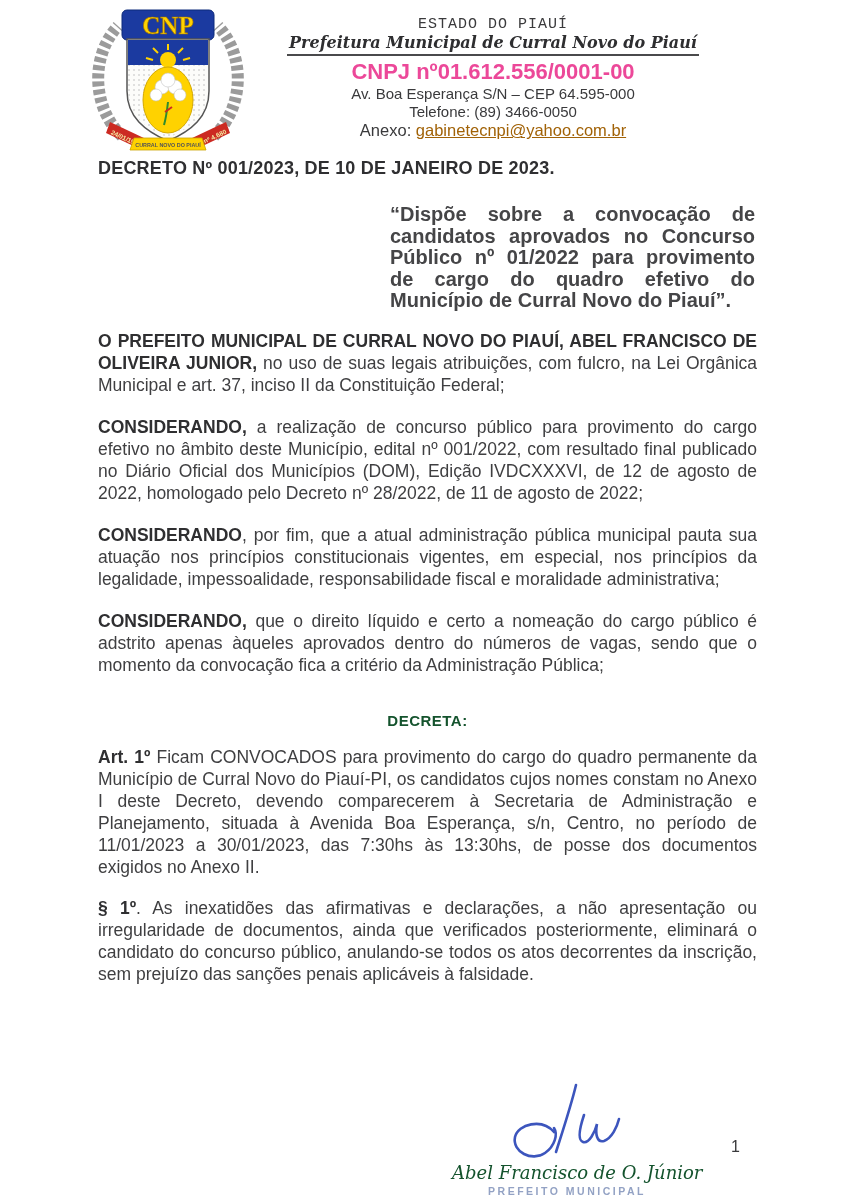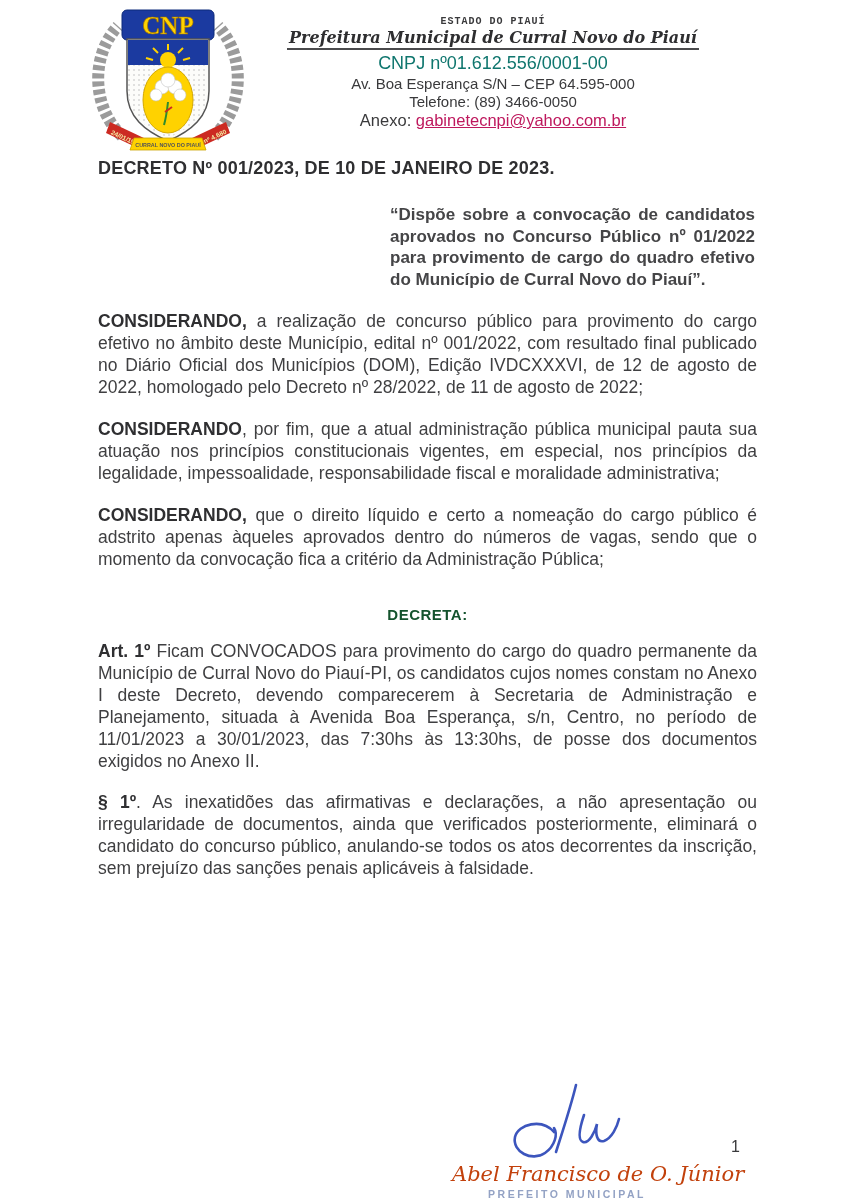--- a/index.html
+++ b/index.html
@@ -11,61 +11,61 @@
     font-family:"Liberation Sans",sans-serif;
     color:#3f3f41;
     overflow:hidden;
   }
   
   .letterhead{position:relative;height:152px;}
   .logo{position:absolute;left:82px;top:8px;width:172px;height:144px;}
   .htext{position:absolute;left:248px;top:16px;width:490px;text-align:center;line-height:1.15;}
   .estado{
     font-family:"Liberation Mono",monospace;
-    font-size:10px;font-weight:bold;letter-spacing:1px;color:#3a3a3c;
+    font-size:15px;font-weight:normal;letter-spacing:1px;color:#3a3a3c;
   }
   .prefeitura{
     font-family:"DejaVu Serif",serif;font-style:italic;
     font-size:16px;color:#2e2e30;
     display:inline-block;border-bottom:2px solid #4a4a4c;
     padding:0 2px 1px 2px;margin-top:1px;white-space:nowrap;font-weight:bold;
   }
-  .cnpj{font-size:18px;font-weight:normal;color:#0f766e;margin-top:3px;}
+  .cnpj{font-size:22px;font-weight:bold;color:#ec4899;margin-top:3px;}
   .addr,.phone{font-size:15px;color:#3a3a3c;margin-top:1px;}
   .email-line{font-size:16.5px;color:#3a3a3c;margin-top:1px;}
-  .email-link{color:#be185d;text-decoration:underline;cursor:pointer;}
+  .email-link{color:#a16207;text-decoration:underline;cursor:pointer;}
   
   .decree-title{
     margin:6px 98px 0 98px;
     font-size:18px;font-weight:bold;color:#2f2f31;letter-spacing:.2px;
   }
   .summary{
     margin:25px 100px 0 390px;
-    font-size:17px;font-weight:bold;color:#454547;
+    font-size:20px;font-weight:bold;color:#454547;
     line-height:21.5px;text-align:justify;
   }
   .body-p{
     margin:18px 98px 0 98px;
     font-size:17.5px;line-height:22px;
     text-align:justify;color:#3f3f41;
   }
   .body-p .lead{font-weight:bold;color:#2f2f31;}
   .mt20{margin-top:20px;}
   .decreta{
     margin-top:36px;text-align:center;
     font-size:15px;font-weight:bold;color:#14532d;letter-spacing:.5px;
   }
   .mt-art{margin-top:17px;}
   .mt-par{margin-top:19px;}
   
   .sig-block{position:absolute;left:452px;top:1082px;width:230px;text-align:center;}
   .sig-svg{display:block;margin:0 auto -8px auto;}
   .sig-name{
     font-family:"DejaVu Serif",serif;font-style:italic;
-    font-size:21px;color:#c2410c;white-space:nowrap;
+    font-size:18px;color:#14532d;white-space:nowrap;
   }
   .sig-role{font-size:10.5px;font-weight:bold;letter-spacing:2.5px;color:#93a2c4;margin-top:2px;}
   .sig-cpf{font-size:10.5px;font-weight:bold;letter-spacing:1px;color:#93a2c4;margin-top:1px;}
   .page-number{position:absolute;left:731px;top:1138px;font-size:16px;color:#3a3a3c;}
 </style>
 </head>
 <body>
 
 <div class="page">
 
@@ -125,20 +125,21 @@
       <div class="addr">Av. Boa Esperança S/N – CEP 64.595-000</div>
       <div class="phone">Telefone: (89) 3466-0050</div>
       <div class="email-line"><span>Anexo: </span><a class="email-link">gabinetecnpi@yahoo.com.br</a></div>
     </div>
   </header>
 
   <div class="decree-title">DECRETO Nº 001/2023, DE 10 DE JANEIRO DE 2023.</div>
 
   <div class="summary">“Dispõe sobre a convocação de candidatos aprovados no Concurso Público nº 01/2022 para provimento de cargo do quadro efetivo do Município de Curral Novo do Piauí”.</div>
 
+  <p class="body-p"><span class="lead">O PREFEITO MUNICIPAL DE CURRAL NOVO DO PIAUÍ, ABEL FRANCISCO DE OLIVEIRA JUNIOR,</span><span> no uso de suas legais atribuições, com fulcro, na Lei Orgânica Municipal e art. 37, inciso II da Constituição Federal;</span></p>
 
   <p class="body-p mt20"><span class="lead">CONSIDERANDO,</span><span> a realização de concurso público para provimento do cargo efetivo no âmbito deste Município, edital nº 001/2022, com resultado final publicado no Diário Oficial dos Municípios (DOM), Edição IVDCXXXVI, de 12 de agosto de 2022, homologado pelo Decreto nº 28/2022, de 11 de agosto de 2022;</span></p>
 
   <p class="body-p mt20"><span class="lead">CONSIDERANDO</span><span>, por fim, que a atual administração pública municipal pauta sua atuação nos princípios constitucionais vigentes, em especial, nos princípios da legalidade, impessoalidade, responsabilidade fiscal e moralidade administrativa;</span></p>
 
   <p class="body-p mt20"><span class="lead">CONSIDERANDO,</span><span> que o direito líquido e certo a nomeação do cargo público é adstrito apenas àqueles aprovados dentro do números de vagas, sendo que o momento da convocação fica a critério da Administração Pública;</span></p>
 
   <div class="decreta">DECRETA:</div>
 
   <p class="body-p mt-art"><span class="lead">Art. 1º</span><span> Ficam CONVOCADOS para provimento do cargo do quadro permanente da Município de Curral Novo do Piauí-PI, os candidatos cujos nomes constam no Anexo I deste Decreto, devendo comparecerem à Secretaria de Administração e Planejamento, situada à Avenida Boa Esperança, s/n, Centro, no período de 11/01/2023 a 30/01/2023, das 7:30hs às 13:30hs, de posse dos documentos exigidos no Anexo II.</span></p>

